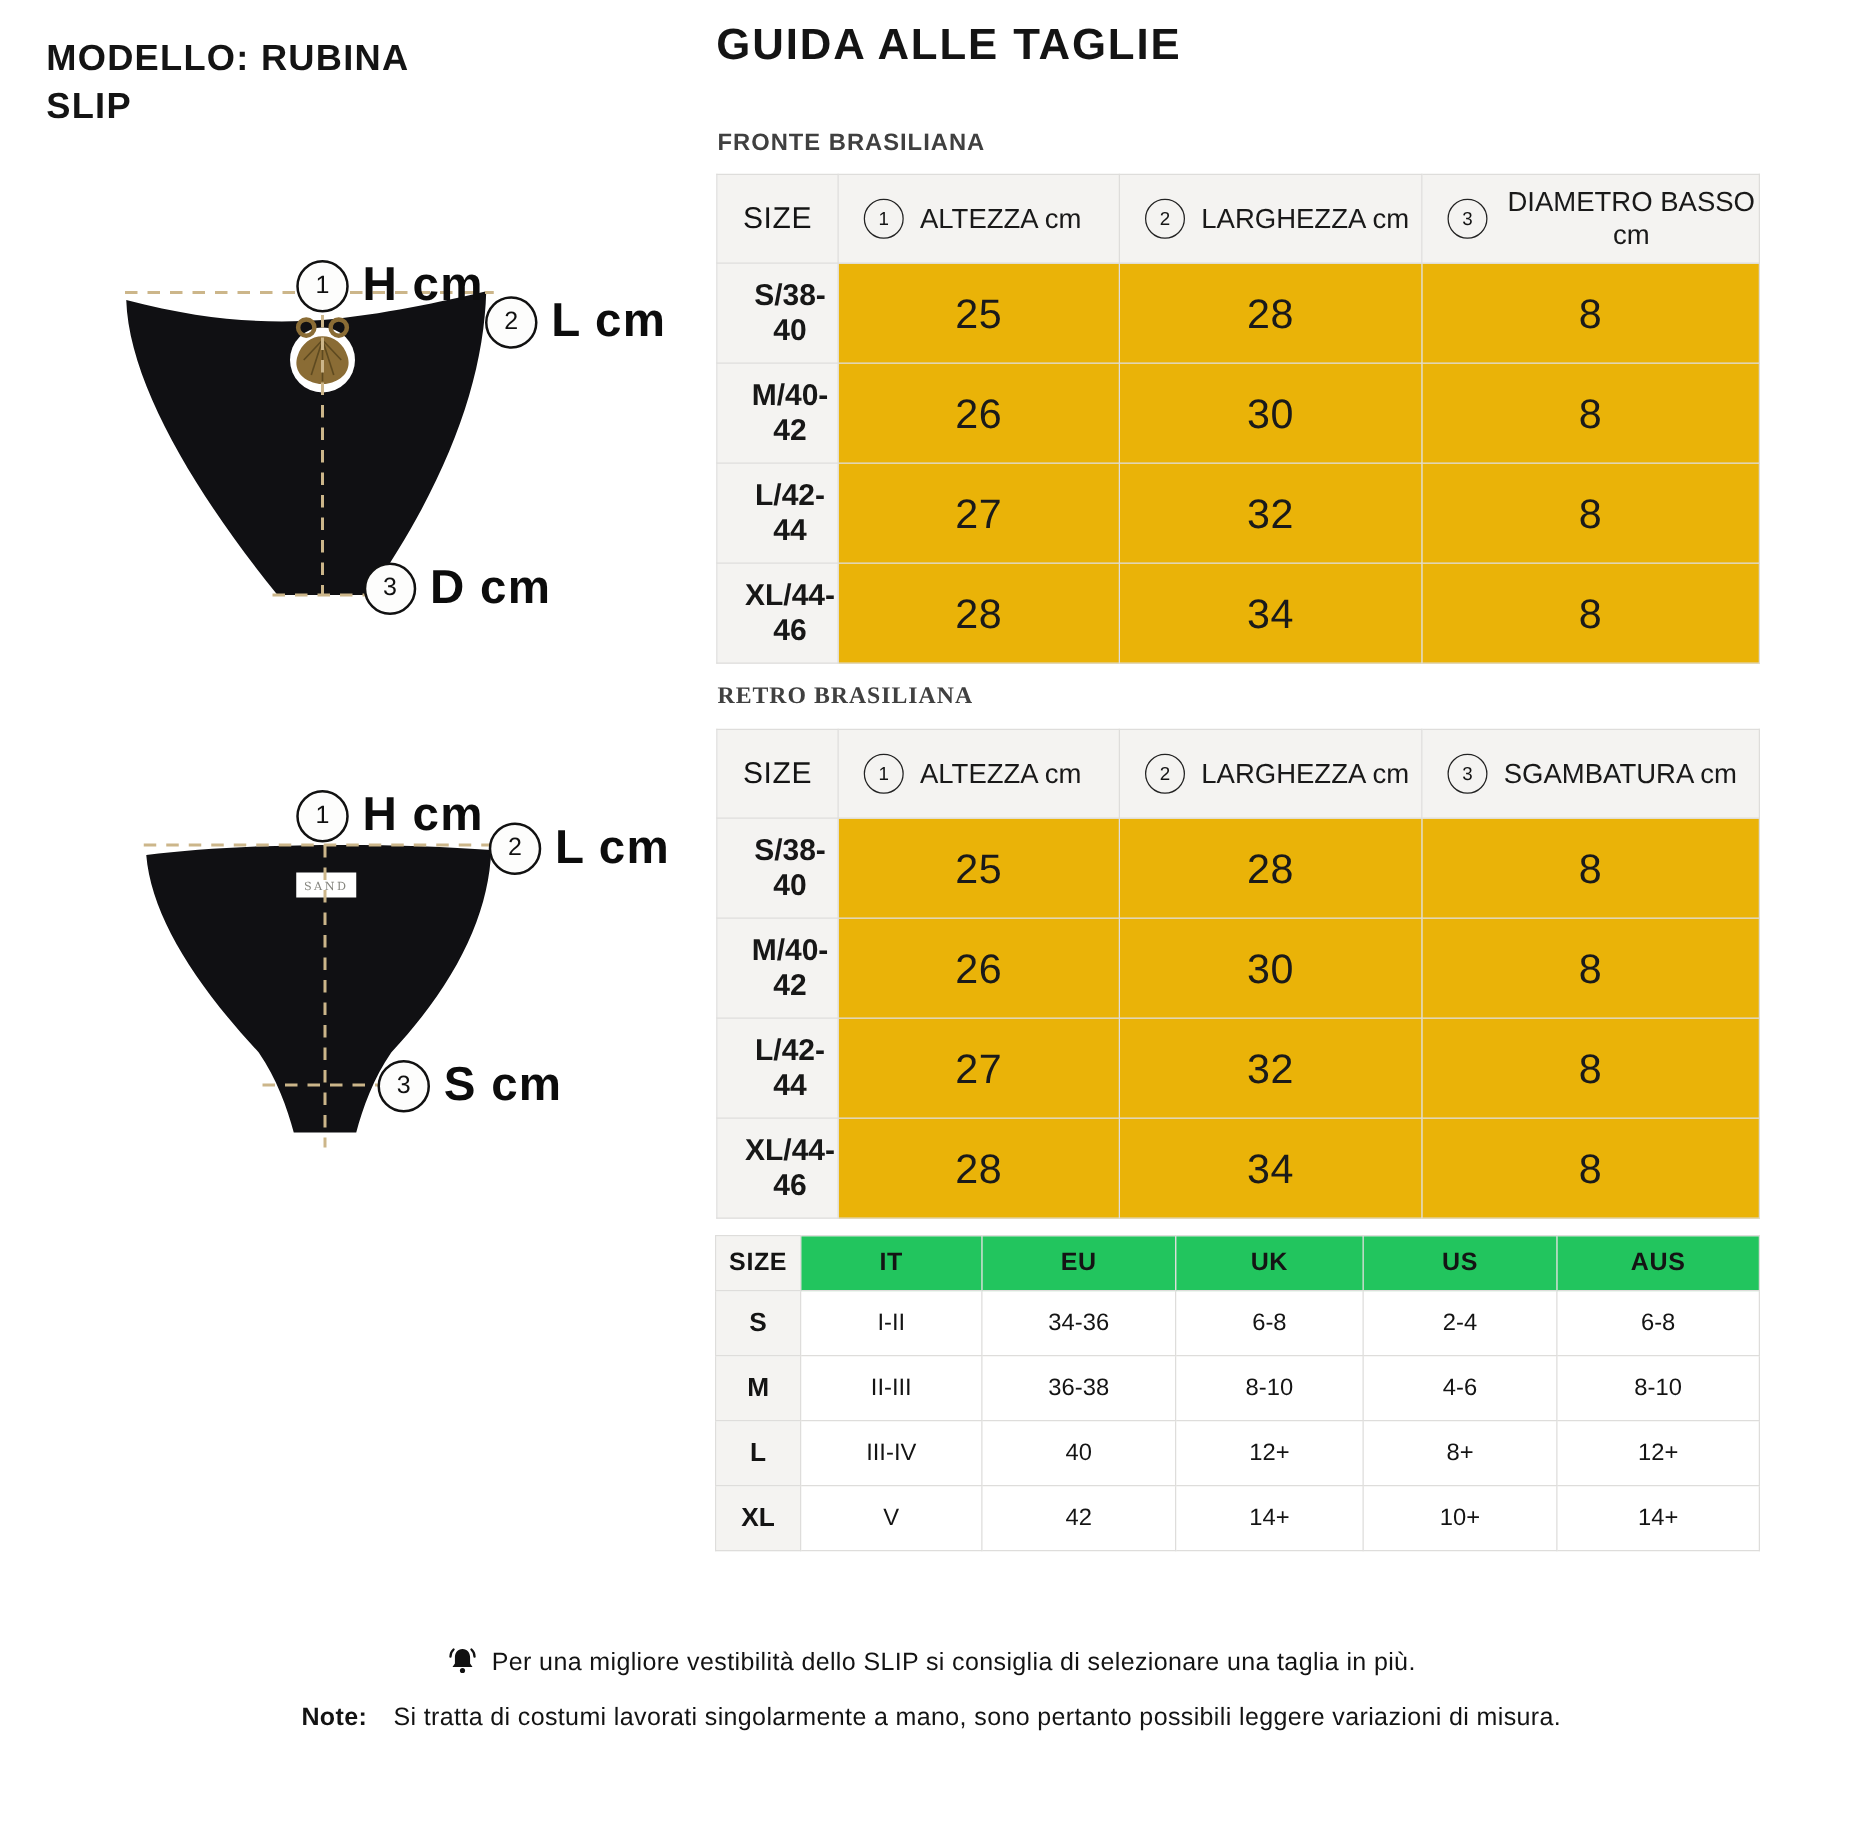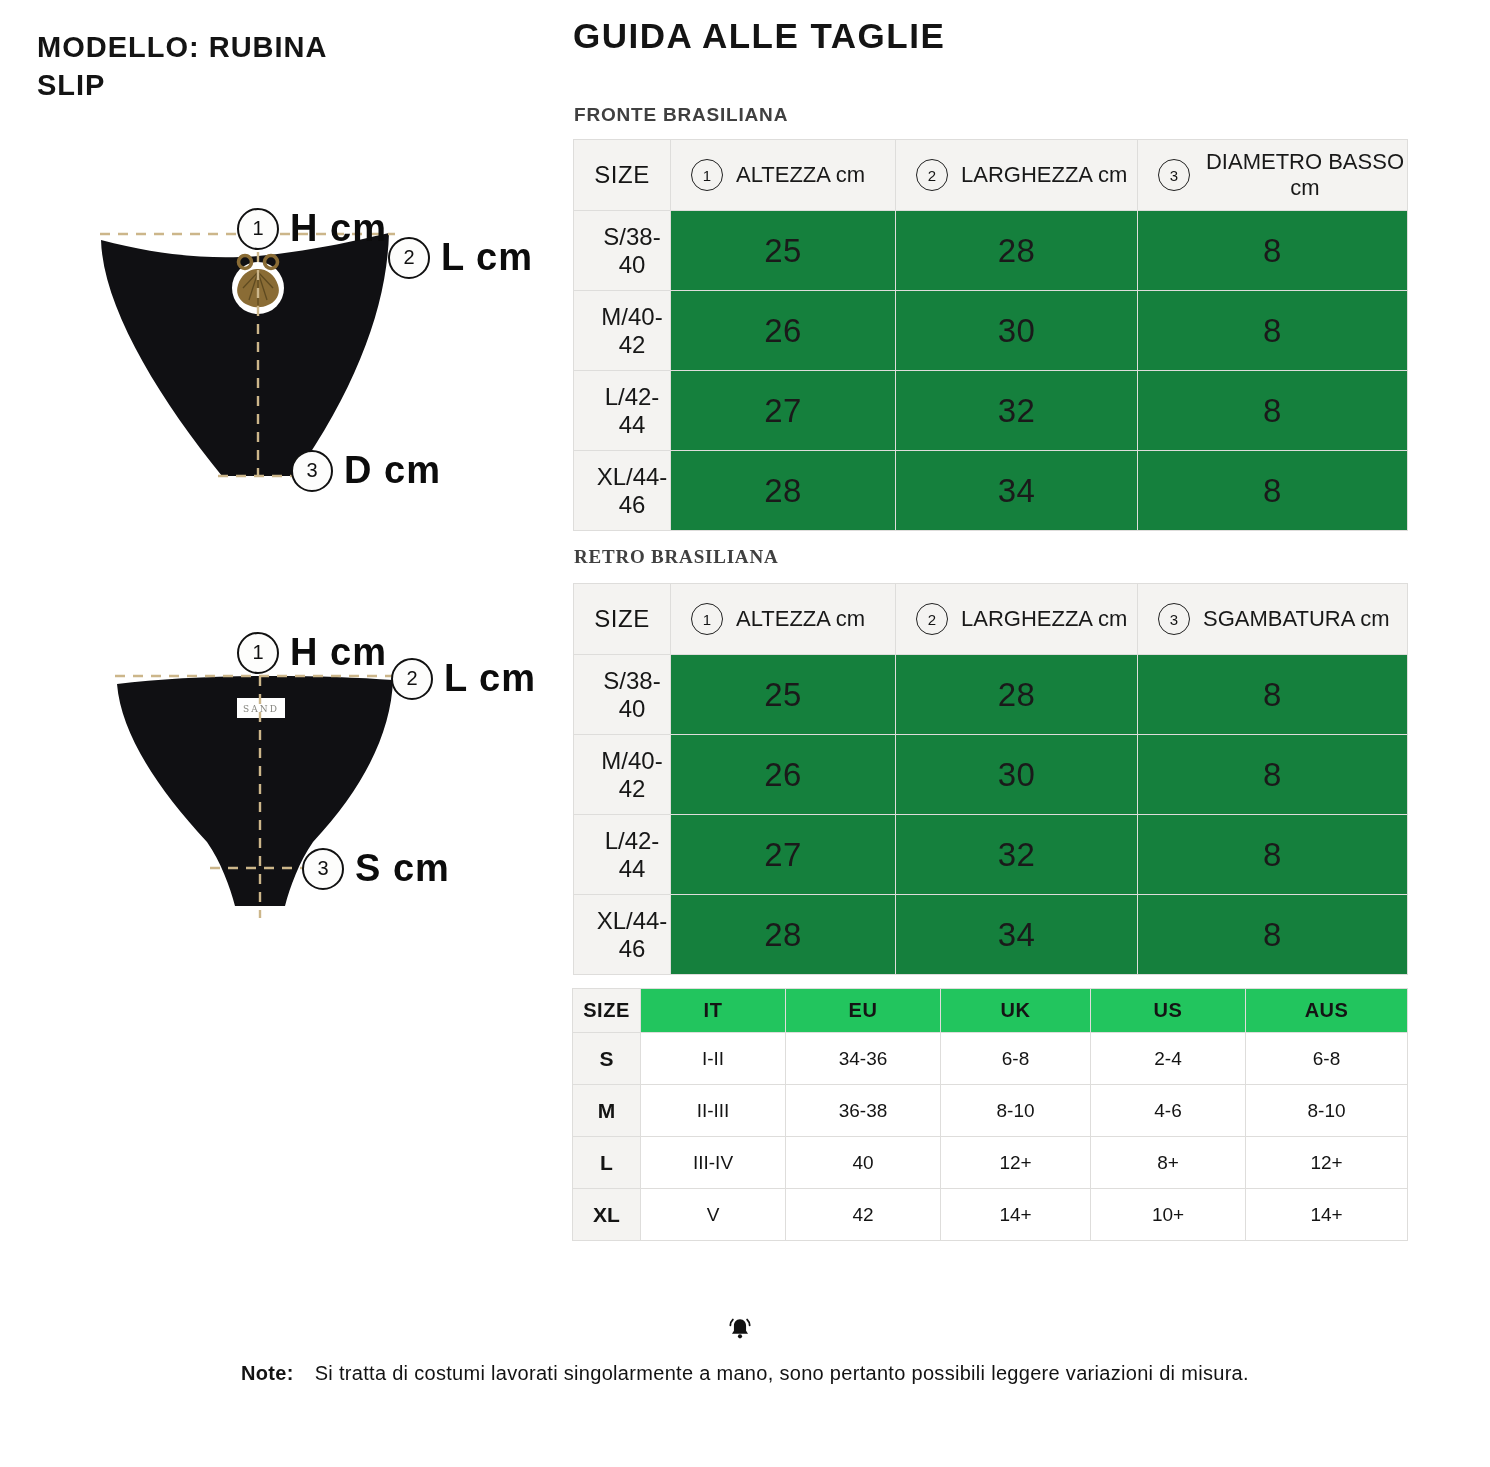--- a/index.html
+++ b/index.html
@@ -14,22 +14,22 @@
   .label-fronte{left:574px;top:104px;}
   .label-retro{left:574px;top:546px;font-family:Liberation Serif, serif;}
 
   
   table{border-collapse:collapse;table-layout:fixed;}
   .meas{position:absolute;left:573px;width:834px;}
   .meas-fronte{top:139px;}
   .meas-retro{top:583px;}
   .meas th,.meas td{border:1px solid #dedddb;padding:0;}
   .meas th{height:70px;background:#f4f3f1;font-weight:500;}
-  .meas td{height:79px;background:#15803d;text-align:center;}
-  .meas td.size-col{background:#f4f3f1;font-size:24px;font-weight:400;color:#171717;padding-left:20px;}
+  .meas td{height:79px;background:#eab308;text-align:center;}
+  .meas td.size-col{background:#f4f3f1;font-size:24px;font-weight:700;color:#171717;padding-left:20px;}
   .meas td.val{font-size:33px;font-weight:300;color:#1a1a1a;letter-spacing:.5px;}
   .th-size{font-size:24px;font-weight:600;letter-spacing:.5px;text-align:center;color:#141414;}
   .hcell{display:flex;align-items:center;gap:13px;padding-left:20px;}
   .num-circle{flex:0 0 auto;width:30px;height:30px;border:1.6px solid #222;border-radius:50%;
     display:flex;align-items:center;justify-content:center;font-size:15px;font-weight:500;color:#141414;background:transparent;}
   .hlabel{font-size:22px;font-weight:500;color:#191919;}
 
   
   .conv{position:absolute;left:572px;top:988px;width:835px;}
   .conv th,.conv td{border:1px solid #dedddb;padding:0;text-align:center;}
@@ -305,20 +305,20 @@
 
   <div class="footer">
     <p class="line">
       <span class="bell">
         <svg width="26" height="26" viewBox="0 0 24 24">
           <path d="M12 3 C8.4 3 6.4 5.9 6.4 9.1 L6.4 13.6 L4.6 16.3 L19.4 16.3 L17.6 13.6 L17.6 9.1 C17.6 5.9 15.6 3 12 3 Z" fill="#111"></path>
           <circle cx="12" cy="18.8" r="1.9" fill="#111"></circle>
           <path d="M3.1 8.6 C3.1 6.4 4 4.6 5.4 3.3" stroke="#111" stroke-width="1.7" fill="none" stroke-linecap="round"></path>
           <path d="M20.9 8.6 C20.9 6.4 20 4.6 18.6 3.3" stroke="#111" stroke-width="1.7" fill="none" stroke-linecap="round"></path>
         </svg>
-      </span>
+      </span><span>Per una migliore vestibilità dello SLIP si consiglia di selezionare una taglia in più.</span>
     </p>
     <p class="line">
       <span class="note-prefix">Note:</span><span>Si tratta di costumi lavorati singolarmente a mano, sono pertanto possibili leggere variazioni di misura.</span>
     </p>
   </div>
 
 </div>
 
 </body></html>

